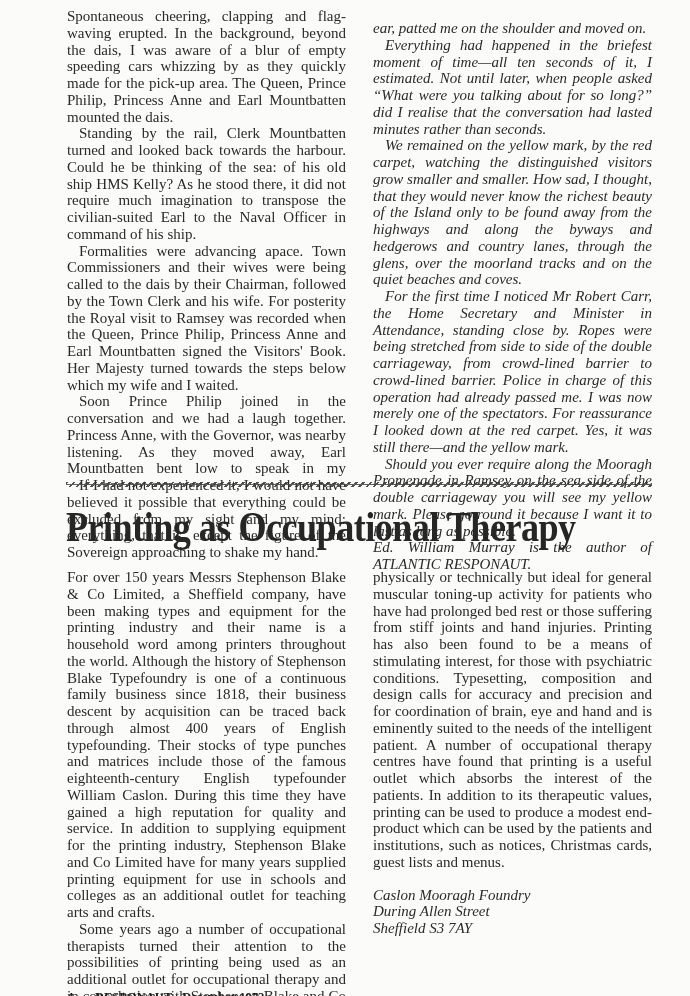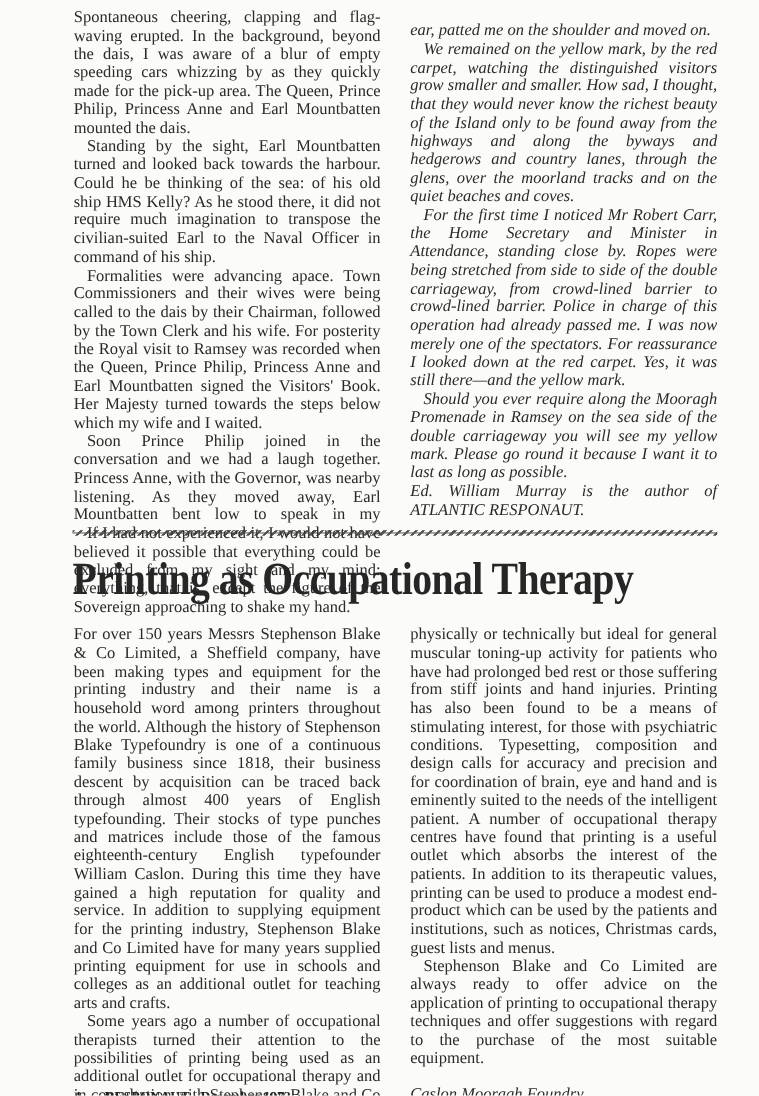--- a/index.html
+++ b/index.html
@@ -24,46 +24,46 @@
   .address { margin-top: 16px; font-style: italic; text-align: left; line-height: 16.5px; }
   .address div { text-indent: 0; }
   .footer { position: absolute; left: 67px; top: 962px; font-weight: bold; font-size: 12.5px; color: #222; margin-top: 28px; }
   .footer .pnum { display: inline-block; width: 28px; }
 </style>
 </head>
 <body>
 
 <div id="top-left" class="col">
   <p class="noindent">Spontaneous cheering, clapping and flag-waving erupted. In the background, beyond the dais, I was aware of a blur of empty speeding cars whizzing by as they quickly made for the pick-up area. The Queen, Prince Philip, Princess Anne and Earl Mountbatten mounted the dais.</p>
-  <p>Standing by the sight, Earl Mountbatten turned and looked back towards the harbour. Could he be thinking of the sea: of his old ship HMS Kelly? As he stood there, it did not require much imagination to transpose the civilian-suited Earl to the Naval Officer in command of his ship.</p>
+  <p>Standing by the rail, Clerk Mountbatten turned and looked back towards the harbour. Could he be thinking of the sea: of his old ship HMS Kelly? As he stood there, it did not require much imagination to transpose the civilian-suited Earl to the Naval Officer in command of his ship.</p>
   <p>Formalities were advancing apace. Town Commissioners and their wives were being called to the dais by their Chairman, followed by the Town Clerk and his wife. For posterity the Royal visit to Ramsey was recorded when the Queen, Prince Philip, Princess Anne and Earl Mountbatten signed the Visitors' Book. Her Majesty turned towards the steps below which my wife and I waited.</p>
   <p style="text-align-last: justify;">Soon Prince Philip joined in the conversation and we had a laugh together. Princess Anne, with the Governor, was nearby listening. As they moved away, Earl Mountbatten bent low to speak in my</p>
   <p>If I had not experienced it, I would not have believed it possible that everything could be excluded from my sight and my mind: everything, that is, except the figure of the Sovereign approaching to shake my hand.</p>
 </div>
 
 <div id="top-right" class="col">
   <p class="noindent">ear, patted me on the shoulder and moved on.</p>
+  <p>Everything had happened in the briefest moment of time—all ten seconds of it, I estimated. Not until later, when people asked “What were you talking about for so long?” did I realise that the conversation had lasted minutes rather than seconds.</p>
   <p>We remained on the yellow mark, by the red carpet, watching the distinguished visitors grow smaller and smaller. How sad, I thought, that they would never know the richest beauty of the Island only to be found away from the highways and along the byways and hedgerows and country lanes, through the glens, over the moorland tracks and on the quiet beaches and coves.</p>
   <p>For the first time I noticed Mr Robert Carr, the Home Secretary and Minister in Attendance, standing close by. Ropes were being stretched from side to side of the double carriageway, from crowd-lined barrier to crowd-lined barrier. Police in charge of this operation had already passed me. I was now merely one of the spectators. For reassurance I looked down at the red carpet. Yes, it was still there—and the yellow mark.</p>
   <p>Should you ever require along the Mooragh Promenade in Ramsey on the sea side of the double carriageway you will see my yellow mark. Please go round it because I want it to last as long as possible.</p>
   <p class="noindent">Ed. William Murray is the author of ATLANTIC RESPONAUT.</p>
 </div>
 
 <div class="divider"></div>
 
 <h1 class="title">Printing as Occupational Therapy</h1>
 
 <div id="bot-left" class="col">
   <p class="noindent">For over 150 years Messrs Stephenson Blake &amp; Co Limited, a Sheffield company, have been making types and equipment for the printing industry and their name is a household word among printers throughout the world. Although the history of Stephenson Blake Typefoundry is one of a continuous family business since 1818, their business descent by acquisition can be traced back through almost 400 years of English typefounding. Their stocks of type punches and matrices include those of the famous eighteenth-century English typefounder William Caslon. During this time they have gained a high reputation for quality and service. In addition to supplying equipment for the printing industry, Stephenson Blake and Co Limited have for many years supplied printing equipment for use in schools and colleges as an additional outlet for teaching arts and crafts.</p>
   <p style="text-align-last: justify;">Some years ago a number of occupational therapists turned their attention to the possibilities of printing being used as an additional outlet for occupational therapy and in consultation with Stephenson Blake and Co Limited produced a check list of items which could be purchased in order to carry on printing in a modest way. It was discovered that as occupational therapy, it was not too difficult either</p>
 </div>
 
 <div id="bot-right" class="col">
   <p class="noindent">physically or technically but ideal for general muscular toning-up activity for patients who have had prolonged bed rest or those suffering from stiff joints and hand injuries. Printing has also been found to be a means of stimulating interest, for those with psychiatric conditions. Typesetting, composition and design calls for accuracy and precision and for coordination of brain, eye and hand and is eminently suited to the needs of the intelligent patient. A number of occupational therapy centres have found that printing is a useful outlet which absorbs the interest of the patients. In addition to its therapeutic values, printing can be used to produce a modest end-product which can be used by the patients and institutions, such as notices, Christmas cards, guest lists and menus.</p>
-  <p>Stephenson Blake and Co Limited are always ready to offer advice on the application of printing to occupational therapy techniques and offer suggestions with regard to the purchase of the most suitable equipment.</p>
   <div class="address">
     <div>Caslon Mooragh Foundry</div>
     <div>During Allen Street</div>
     <div>Sheffield S3 7AY</div>
   </div>
 </div>
 
 <div class="footer">
   <span class="pnum">4</span><span>RESPONAUT · December 1972</span>
 </div>

